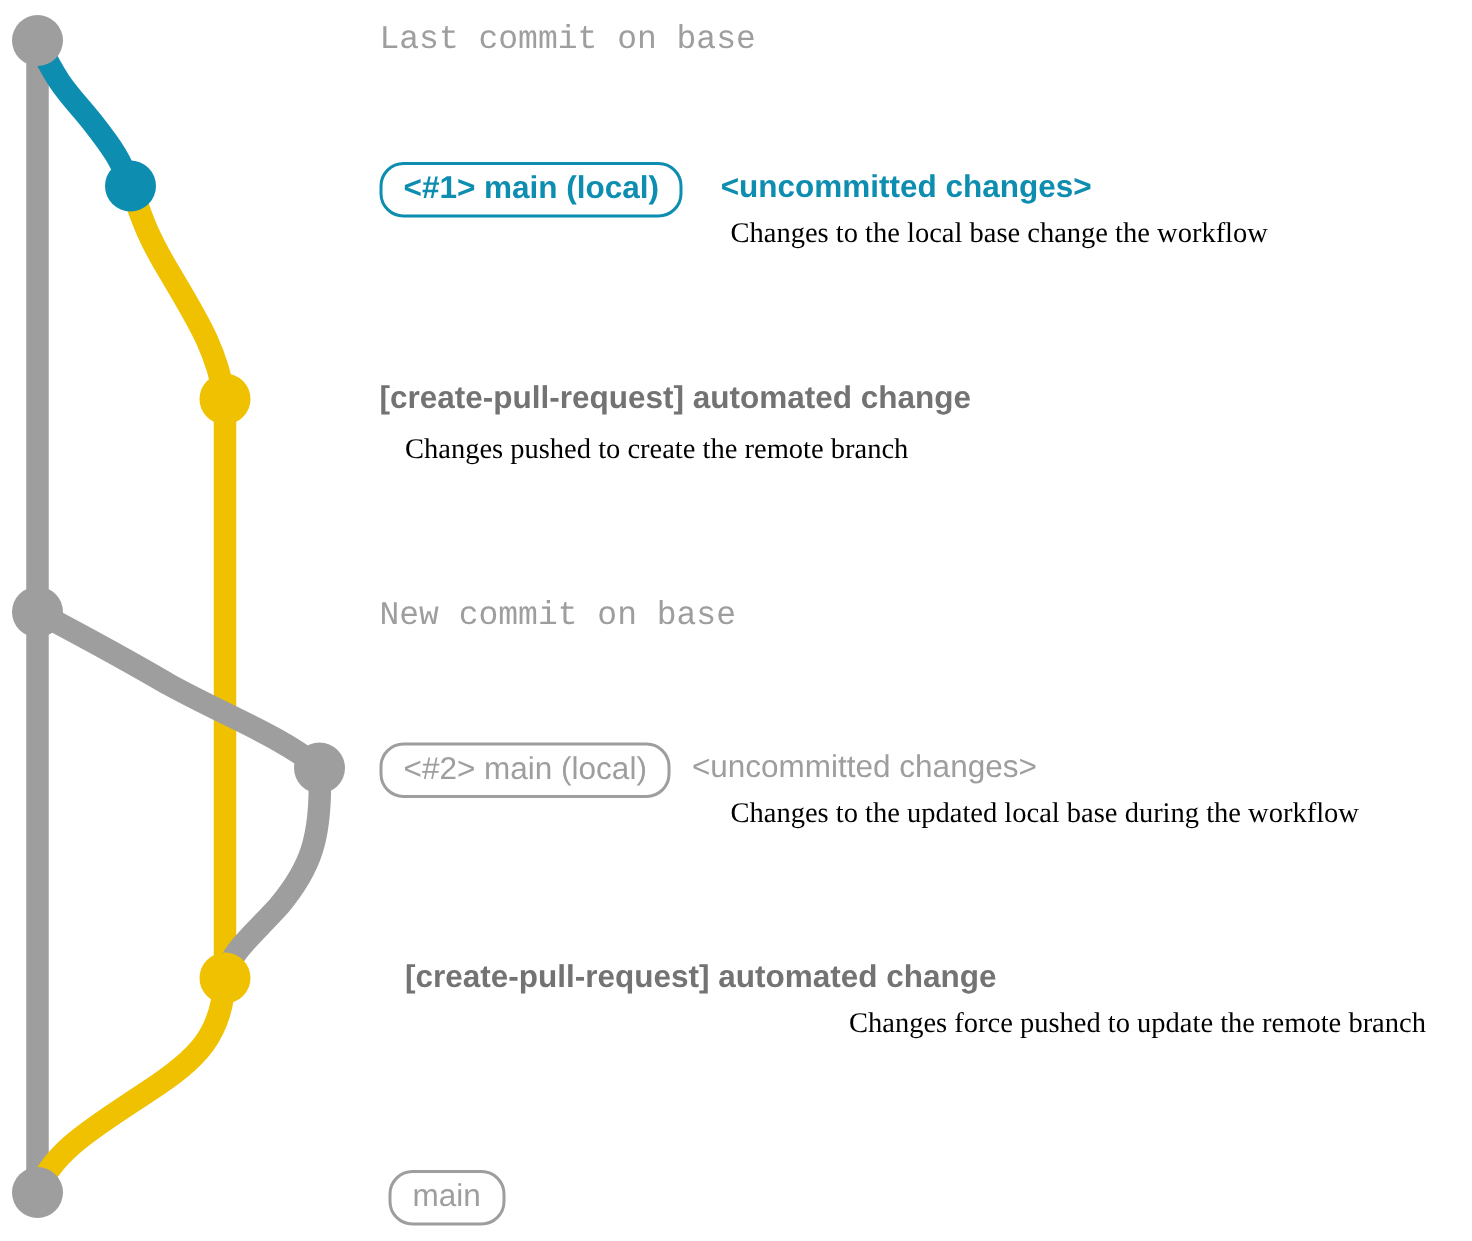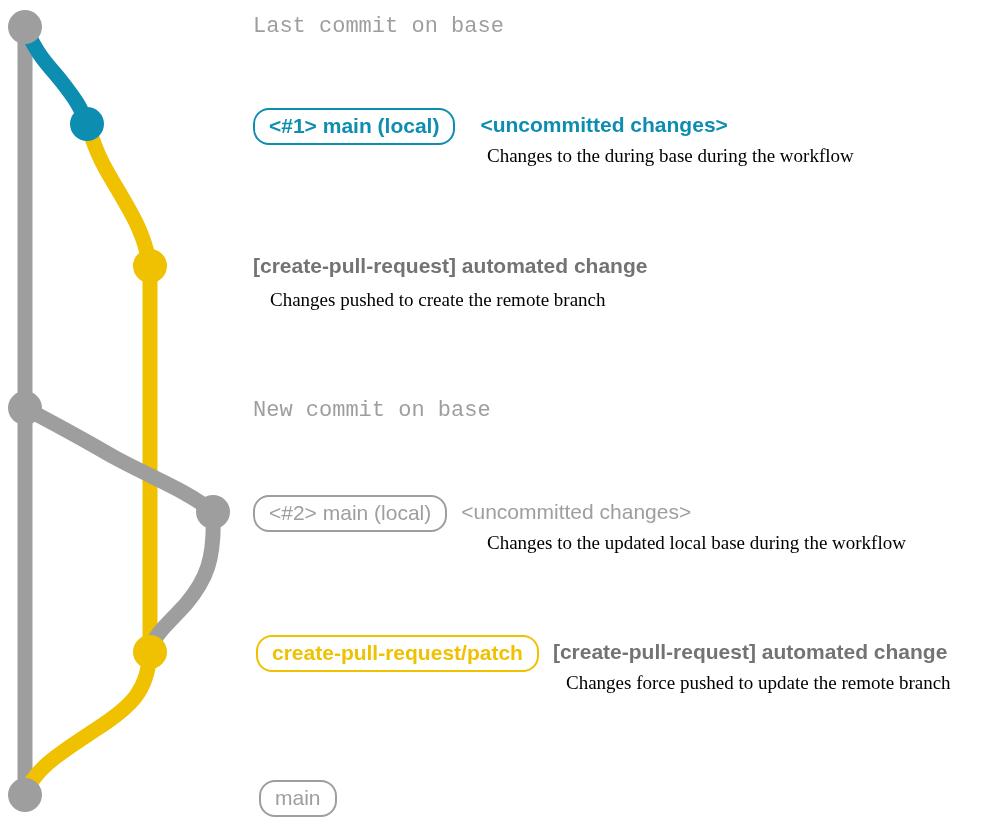--- a/index.html
+++ b/index.html
@@ -98,34 +98,33 @@
   <circle cx="150" cy="652" r="17" fill="#efc100"></circle>
   <circle cx="25" cy="795" r="17" fill="#9e9e9e"></circle>
 </svg>
 
 <div class="headline" style="left:253px; top:14px;">Last commit on base</div>
 
 <div class="row" style="left:253px; top:108px;gap:11px;">
   <div class="badge teal">&lt;#1&gt; main (local)</div>
   <div class="subject teal" style="margin-left:14px; margin-top:5px;">&lt;uncommitted changes&gt;</div>
 </div>
-<div class="desc" style="left:487px; top:146px;">Changes to the during base during the workflow</div>
+<div class="desc" style="left:487px; top:146px;">Changes to the local base change the workflow</div>
 
 <div class="subject yellow" style="position:absolute; left:253px; top:254px;">[create-pull-request] automated change</div>
 <div class="desc" style="left:270px; top:290px;text-align:right;">Changes pushed to create the remote branch</div>
 
 <div class="headline" style="left:253px; top:398px;">New commit on base</div>
 
 <div class="row" style="left:253px; top:495px;justify-content:center;">
   <div class="badge gray">&lt;#2&gt; main (local)</div>
   <div class="subject gray" style="margin-left:14px; margin-top:5px;">&lt;uncommitted changes&gt;</div>
 </div>
 <div class="desc" style="left:487px; top:533px;">Changes to the updated local base during the workflow</div>
 
 <div class="row" style="left:256px; top:635px;">
-  <div class="badge yellow">create-pull-request/patch</div>
   <div class="subject yellow" style="margin-left:14px; margin-top:5px;">[create-pull-request] automated change</div>
 </div>
 <div class="desc" style="left:566px; top:673px;">Changes force pushed to update the remote branch</div>
 
 <div class="row" style="left:259px; top:780px;justify-content:center;">
   <div class="badge gray">main</div>
 </div>
 
 </body></html>

